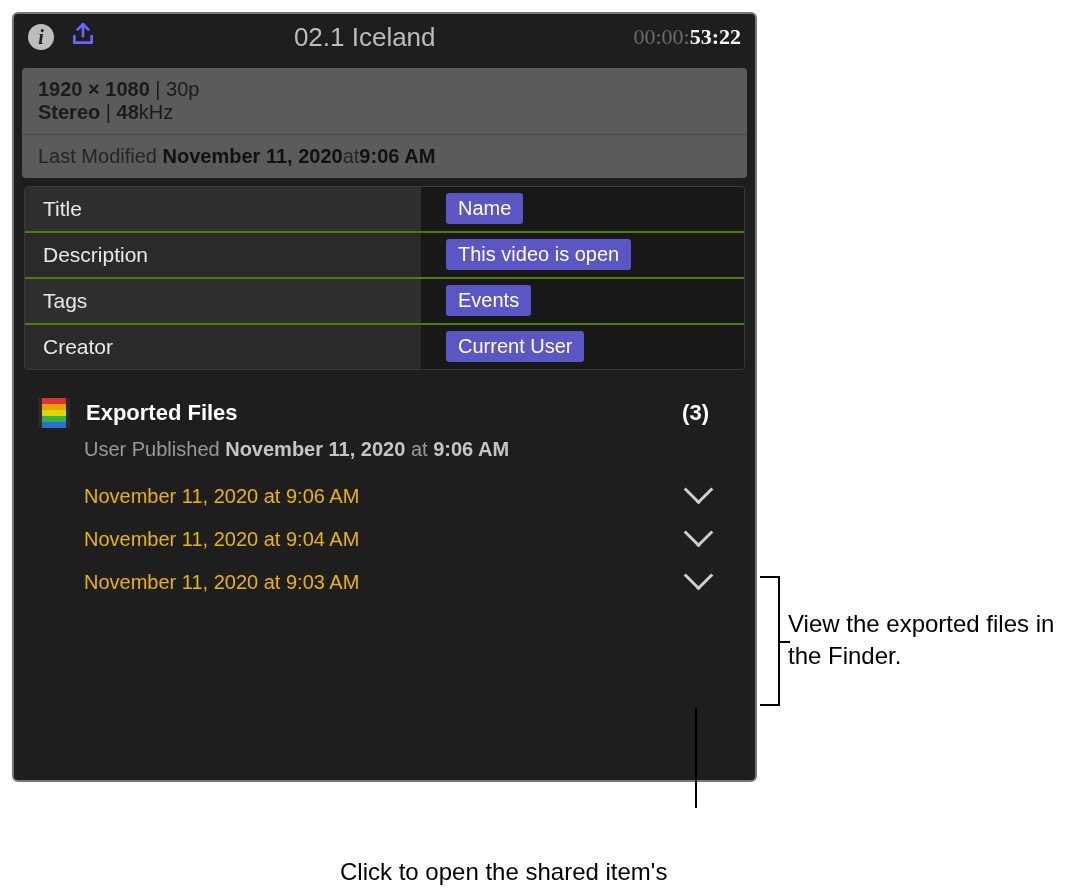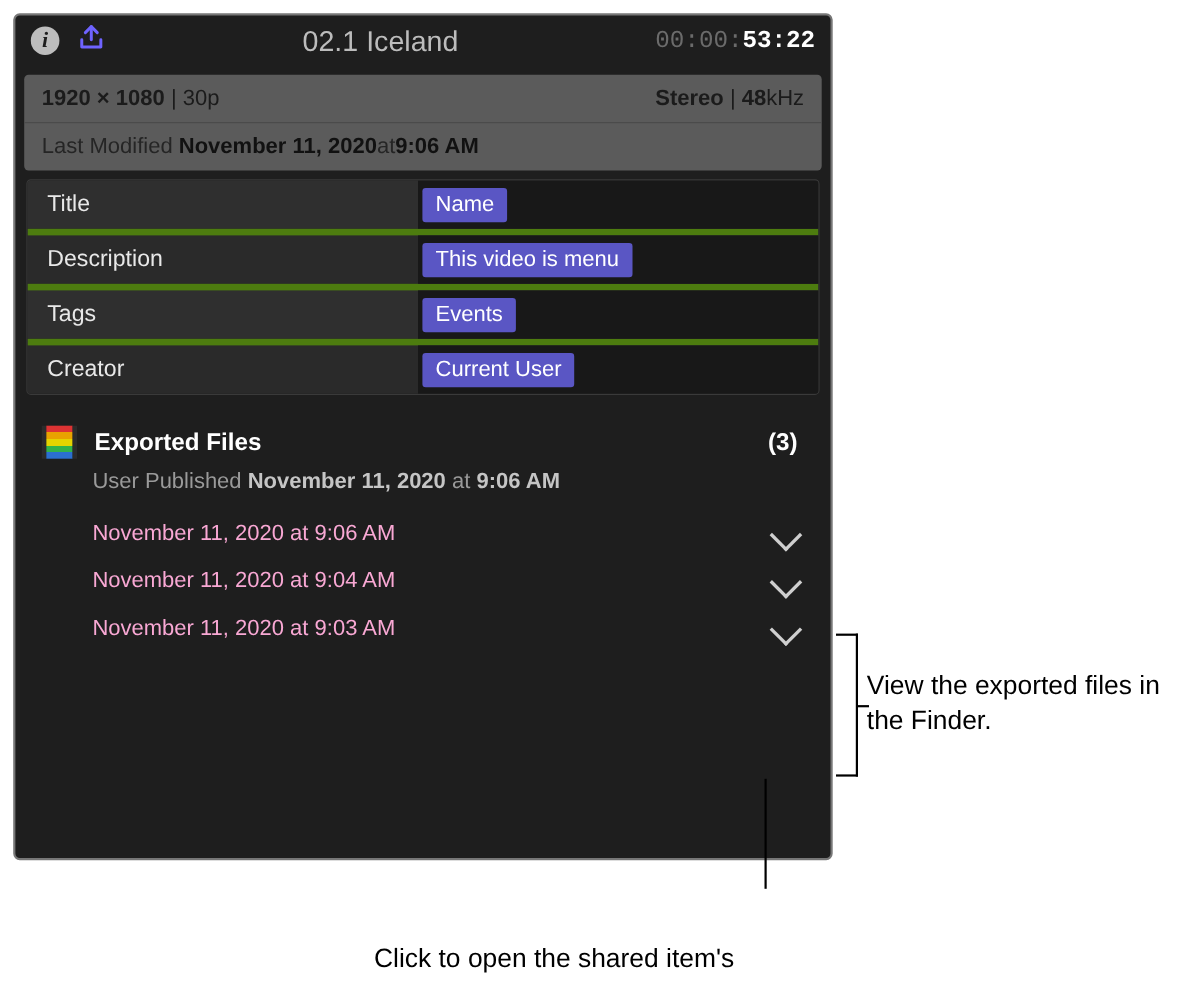--- a/index.html
+++ b/index.html
@@ -36,38 +36,38 @@
     width: 26px; height: 26px; border-radius: 50%;
     background: #bdbdbd; color: #1e1e1e;
     font-family: Georgia, serif; font-style: italic; font-weight: bold;
     display: flex; align-items: center; justify-content: center;
     font-size: 20px;
   }
   .anchor-icon {
     color: #6e63ff; font-weight: bold; font-size: 24px;
   }
   .topbar .title { flex: 1; text-align: center; color: #bcbcbc; font-size: 26px; }
-  .timecode { font-family: Liberation Mono, monospace; font-size: 22px; }
+  .timecode { font-family: Liberation Serif, serif; font-size: 22px; }
   .tc-dim { color: #6b6b6b; }
   .tc-bright { color: #fff; font-weight: 600;}
 
   .infobanner {
     margin: 8px;
     background: #5b5b5b;
     border-radius: 4px;
     overflow: hidden;
   }
   .infobanner .row {
     padding: 10px 16px;
     font-size: 20px;
     color: #1b1b1b;
     display: flex;
     align-items: baseline;
   }
-  .infobanner .row.top { justify-content: space-between; border-bottom: 1px solid #4a4a4a; }
+  .infobanner .row.top { justify-content: space-between; border-bottom: 1px solid #4a4a4a; flex-direction: column; }
   .bold { font-weight: 700; }
   .thin { font-weight: 400; }
   .lm-label { color: #252525; }
   .lm-date  { color: #111; font-weight: 700; }
 
   .section-head {
     display: flex;
     align-items: center;
     justify-content: space-between;
     padding: 10px 24px 8px 24px;
@@ -85,49 +85,50 @@
 
   .attr-table {
     margin: 0 10px 18px 10px;
     border: 1px solid #3a3a3a;
     border-radius: 4px;
     overflow: hidden;
   }
   .attr-row {
     display: flex;
     align-items: stretch;
-    border-top: 6px solid #4d7c0f;
+    border-top: 2px solid #4d7c0f;
     background: #2a2a2a;
   }
   .attr-row:first-child { border-top: none; }
   .attr-row:nth-child(odd) { background: #2f2f2f; }
   .attr-label {
     width: 355px;
     padding: 10px 18px;
     color: #e8e8e8;
     font-size: 21px;
     box-sizing: border-box;
   }
   .attr-cell {
     flex: 1;
-    padding: 6px 4px;
-    display: flex;
-    align-items: center;
+    padding: 6px 25px;
+    display: flex;
+    align-items: flex-start;
     background: #181818;
+    margin-left: 41px;
   }
   .token {
     background: #5a56c4;
     color: #fff;
     font-size: 20px;
     padding: 4px 12px;
     border-radius: 3px;
     white-space: nowrap;
   }
 
-  .export-sec { padding: 6px 0 0 0; }
+  .export-sec { padding: 6px 16px 0 0; }
   .export-head {
     display: flex;
     align-items: center;
     padding: 4px 24px 6px 24px;
     gap: 16px;
   }
   .film-icon {
     width: 24px; height: 30px;
     background: linear-gradient(#d33 0 20%, #e9a200 20% 40%, #e4d400 40% 60%, #32b24a 60% 80%, #2b6fd0 80% 100%);
     border-left: 4px solid #2b2b2b;
@@ -138,24 +139,24 @@
   .export-count { color: #fff; font-size: 22px; font-weight: 700; padding-right: 6px;}
   .export-sub {
     padding: 4px 0 14px 70px;
     color: #9a9a9a;
     font-size: 20px;
   }
   .export-sub .bold { color: #c5c5c5; }
 
   .export-item {
     display: flex;
-    align-items: flex-end;
+    align-items: flex-start;
     justify-content: space-between;
     padding: 10px 26px 10px 70px;
-    color: #f9a8d4;
+    color: #eab308;
     font-size: 20px;
   }
   .export-item .chev { border-color: #cfcfcf; }
 
   
   .anno {
     position: absolute;
     font-size: 24px;
     color: #000;
     line-height: 1.35;
@@ -241,21 +242,21 @@
   <div class="attr-table">
     <div class="attr-row">
       <div class="attr-label">Title</div>
       <div class="attr-cell">
         <span class="token">Name</span>
       </div>
     </div>
     <div class="attr-row">
       <div class="attr-label">Description</div>
       <div class="attr-cell">
-        <span class="token">This video is menu</span>
+        <span class="token">This video is open</span>
       </div>
     </div>
     <div class="attr-row">
       <div class="attr-label">Tags</div>
       <div class="attr-cell">
         <span class="token">Events</span>
       </div>
     </div>
     <div class="attr-row">
       <div class="attr-label">Creator</div>

